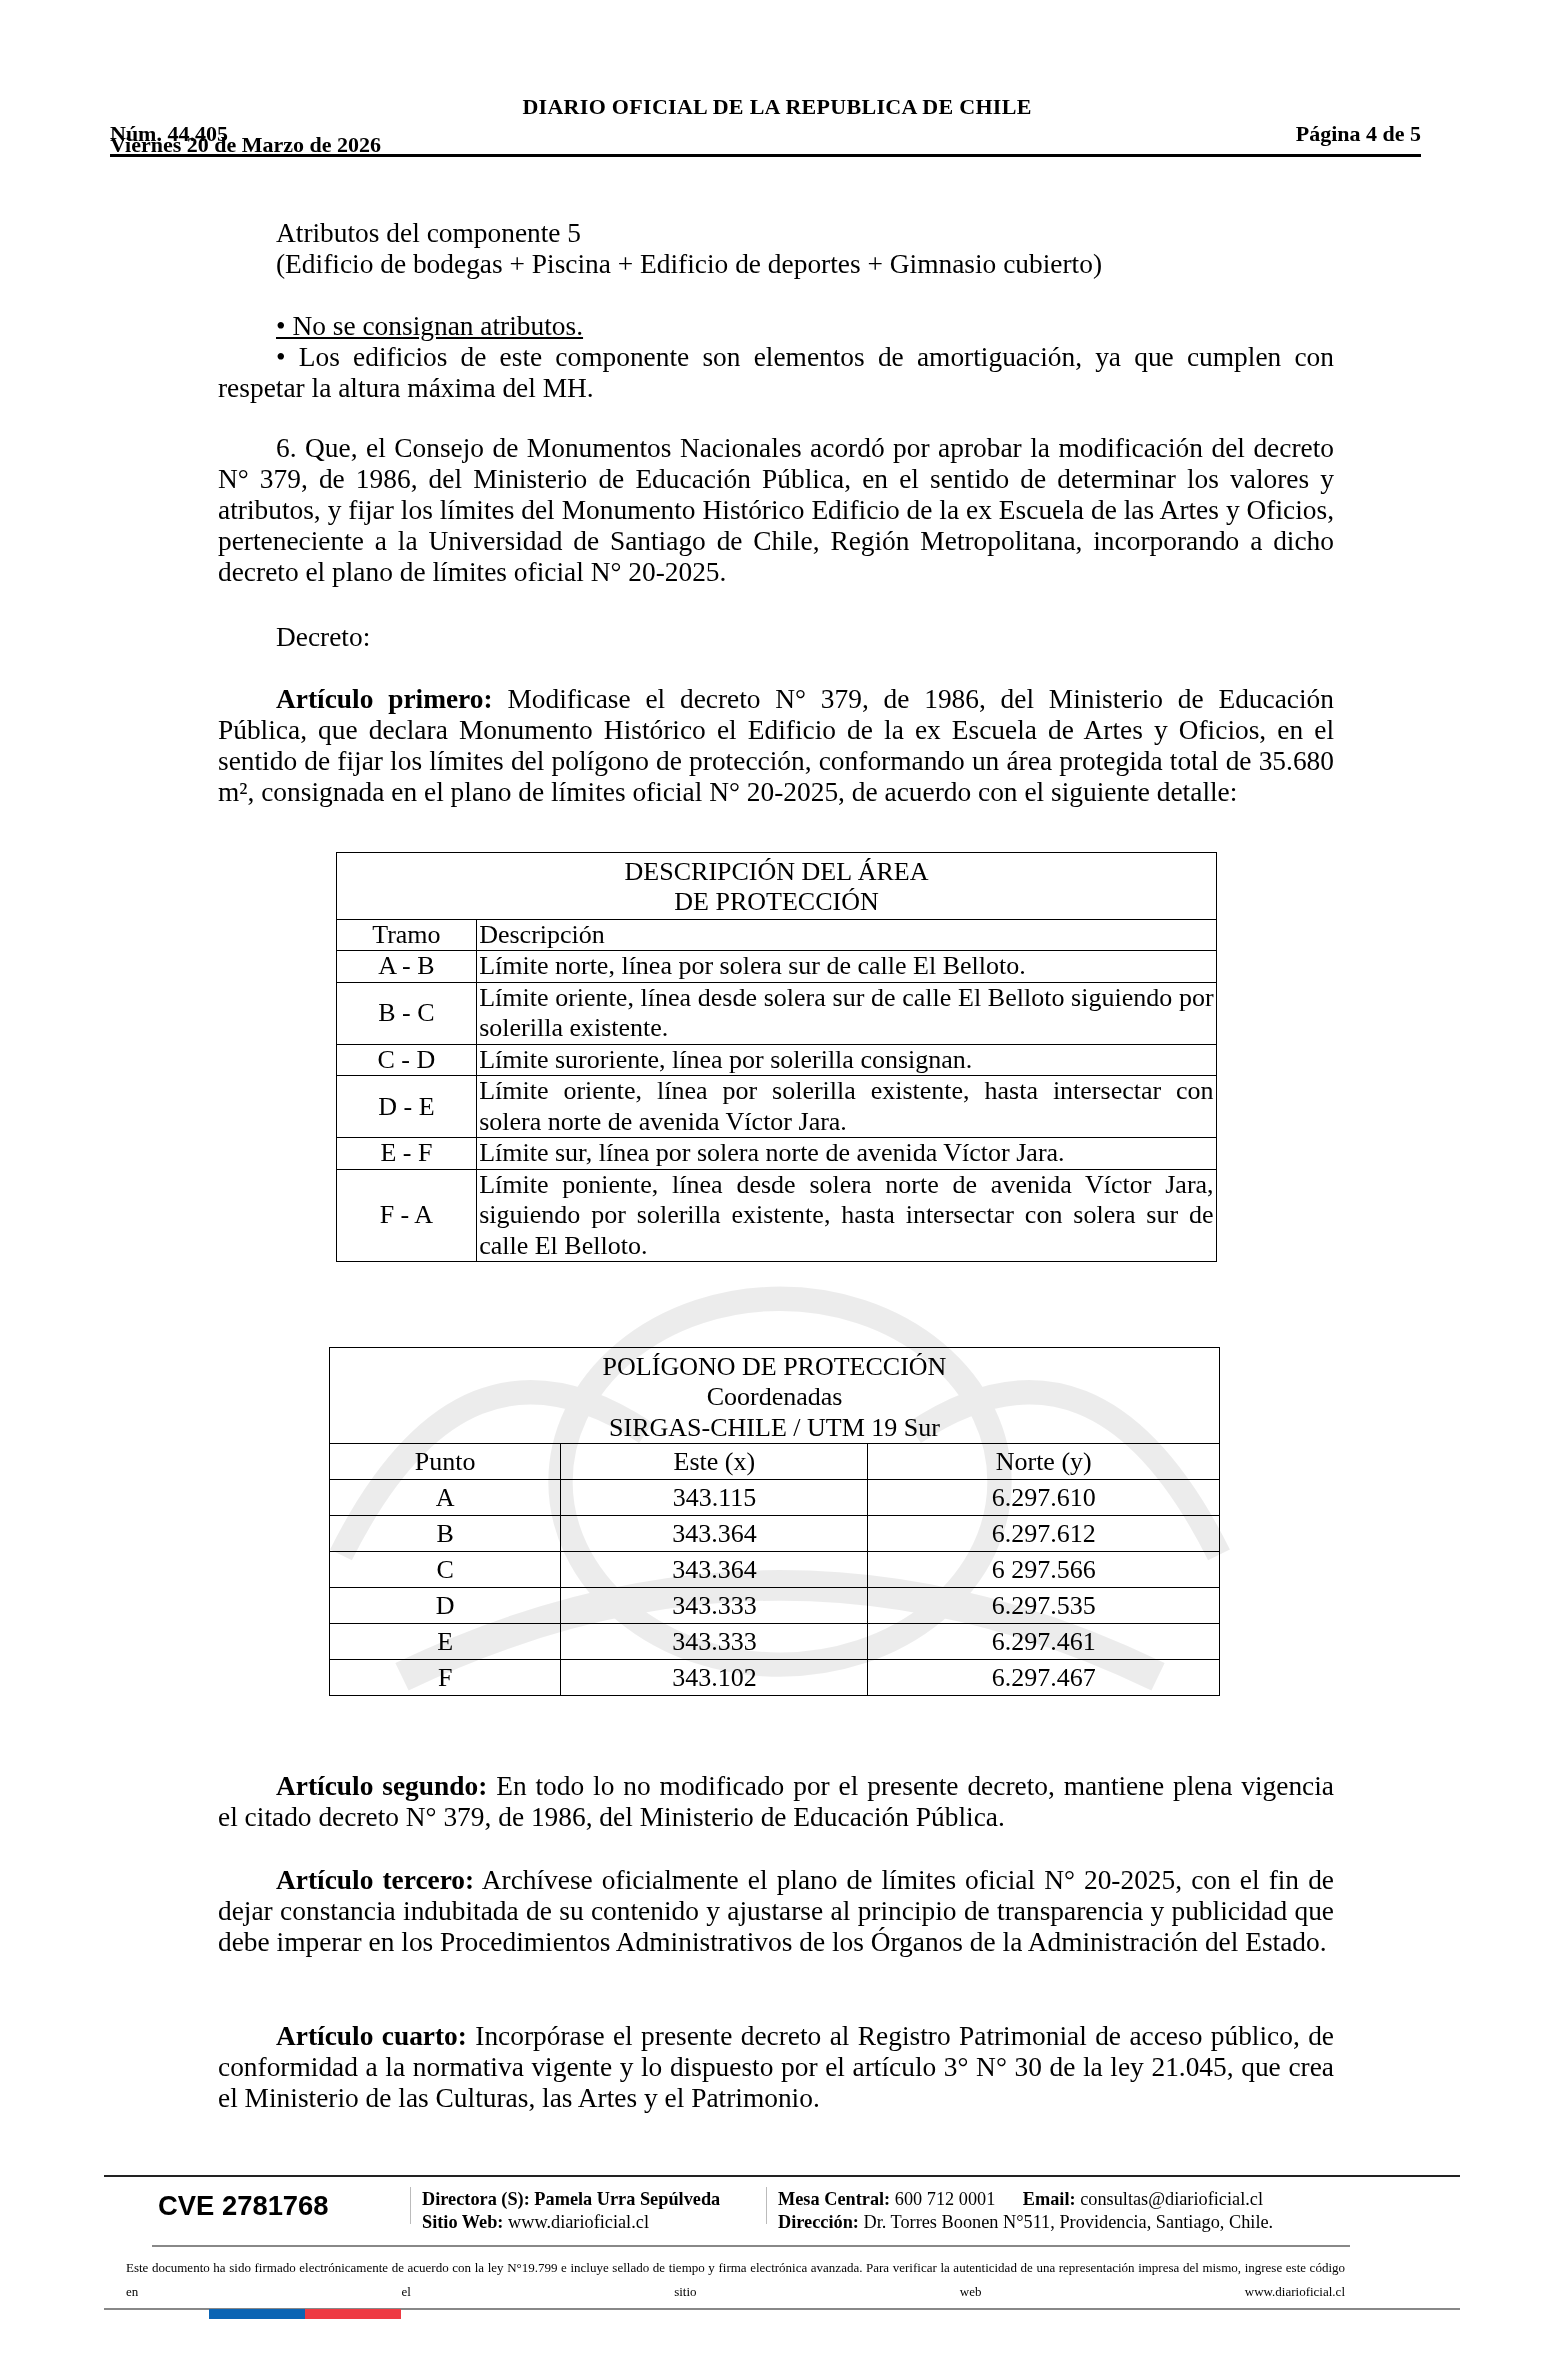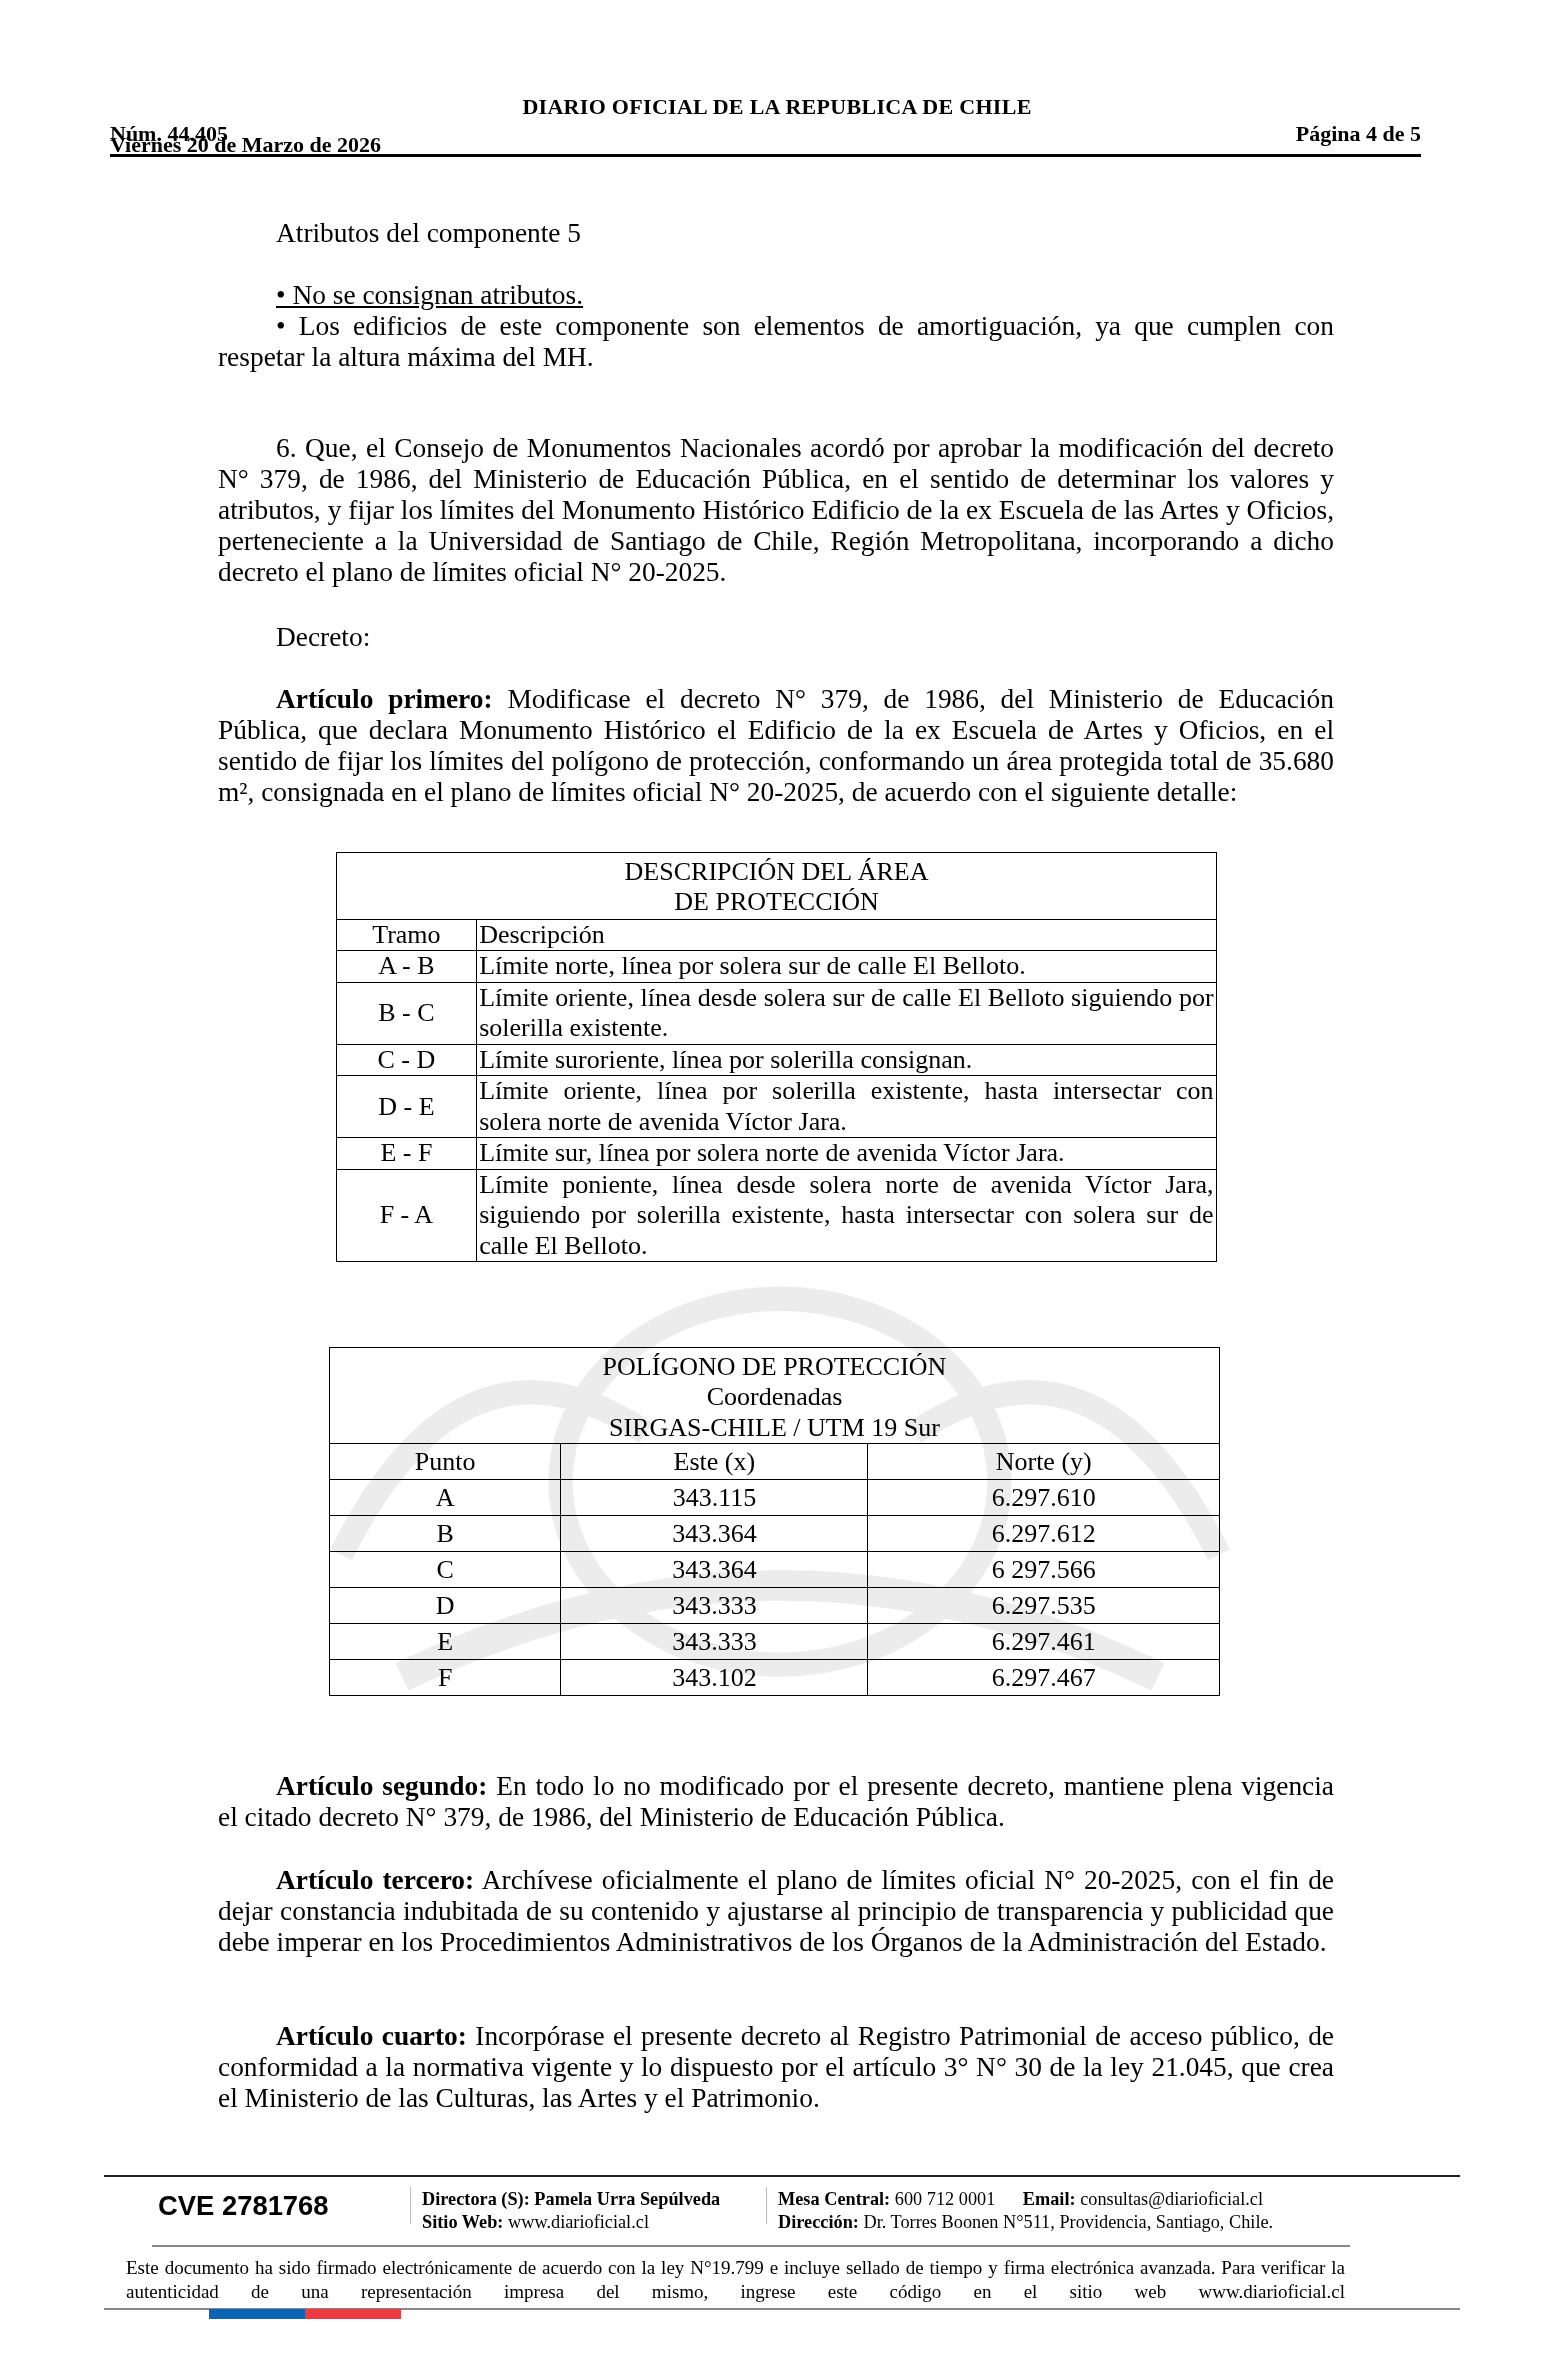--- a/index.html
+++ b/index.html
@@ -39,21 +39,21 @@
   .t2 td { text-align: center; line-height: 35px; }
   .t2 .title { line-height: 30.5px; padding: 3.7px 0 0; }
 
   
   .ft-rule-top { position: absolute; top: 2175px; left: 104px; width: 1356px; height: 2.4px; background: #222; }
   .cve { position: absolute; top: 2190px; left: 158px; width: 241px; text-align: left;
     font-family: "Liberation Sans", "DejaVu Sans", sans-serif; font-weight: bold; font-size: 27.4px; }
   .vsep { position: absolute; width: 1.2px; background: #bbb; }
   .ft-col { position: absolute; top: 2188px; font-size: 18.3px; line-height: 23px; }
   .ft-rule-mid { position: absolute; top: 2245px; left: 152px; width: 1198px; height: 1.8px; background: #888; }
-  .ft-legal { position: absolute; top: 2256px; left: 126px; width: 1219px; font-size: 19px; line-height: 24.4px;
+  .ft-legal { position: absolute; top: 2256px; left: 126px; width: 1219px; font-size: 13px; line-height: 24.4px;
     text-align: justify; text-align-last: justify; }
   .ft-rule-bot { position: absolute; top: 2308px; left: 104px; width: 1356px; height: 1.8px; background: #888; }
   .flag-blue { position: absolute; top: 2309px; left: 209px; width: 96px; height: 9.8px; }
   .flag-red { position: absolute; top: 2309px; left: 305px; width: 96px; height: 9.8px; }
 </style>
 </head>
 <body>
 
 <svg class="watermark" viewBox="0 0 1840 820">
   <ellipse cx="920" cy="380" rx="360" ry="300" fill="none" stroke="#000" stroke-width="40"></ellipse>
@@ -65,20 +65,21 @@
 <div class="hdr-title">DIARIO OFICIAL DE LA REPUBLICA DE CHILE</div>
 <div class="hdr-row">
   <span class="l">Núm. 44.405</span>
   <span class="c">Viernes 20 de Marzo de 2026</span>
   <span class="r">Página 4 de 5</span>
 </div>
 <div class="hdr-rule"></div>
 
 <div class="body-text" style="top:198px;">
   <p class="indent">Atributos del componente 5</p>
+  <p class="indent">(Edificio de bodegas + Piscina + Edificio de deportes + Gimnasio cubierto)</p>
   <p class="indent blk">• No se consignan atributos.</p>
   <p class="indent">• Los edificios de este componente son elementos de amortiguación, ya que cumplen con respetar la altura máxima del MH.</p>
 </div>
 
 <div class="body-text" style="top:413px;">
   <p class="indent">6. Que, el Consejo de Monumentos Nacionales acordó por aprobar la modificación del decreto N° 379, de 1986, del Ministerio de Educación Pública, en el sentido de determinar los valores y atributos, y fijar los límites del Monumento Histórico Edificio de la ex Escuela de las Artes y Oficios, perteneciente a la Universidad de Santiago de Chile, Región Metropolitana, incorporando a dicho decreto el plano de límites oficial N° 20-2025.</p>
 </div>
 
 <div class="body-text" style="top:602px;">
   <p class="indent">Decreto:</p>

